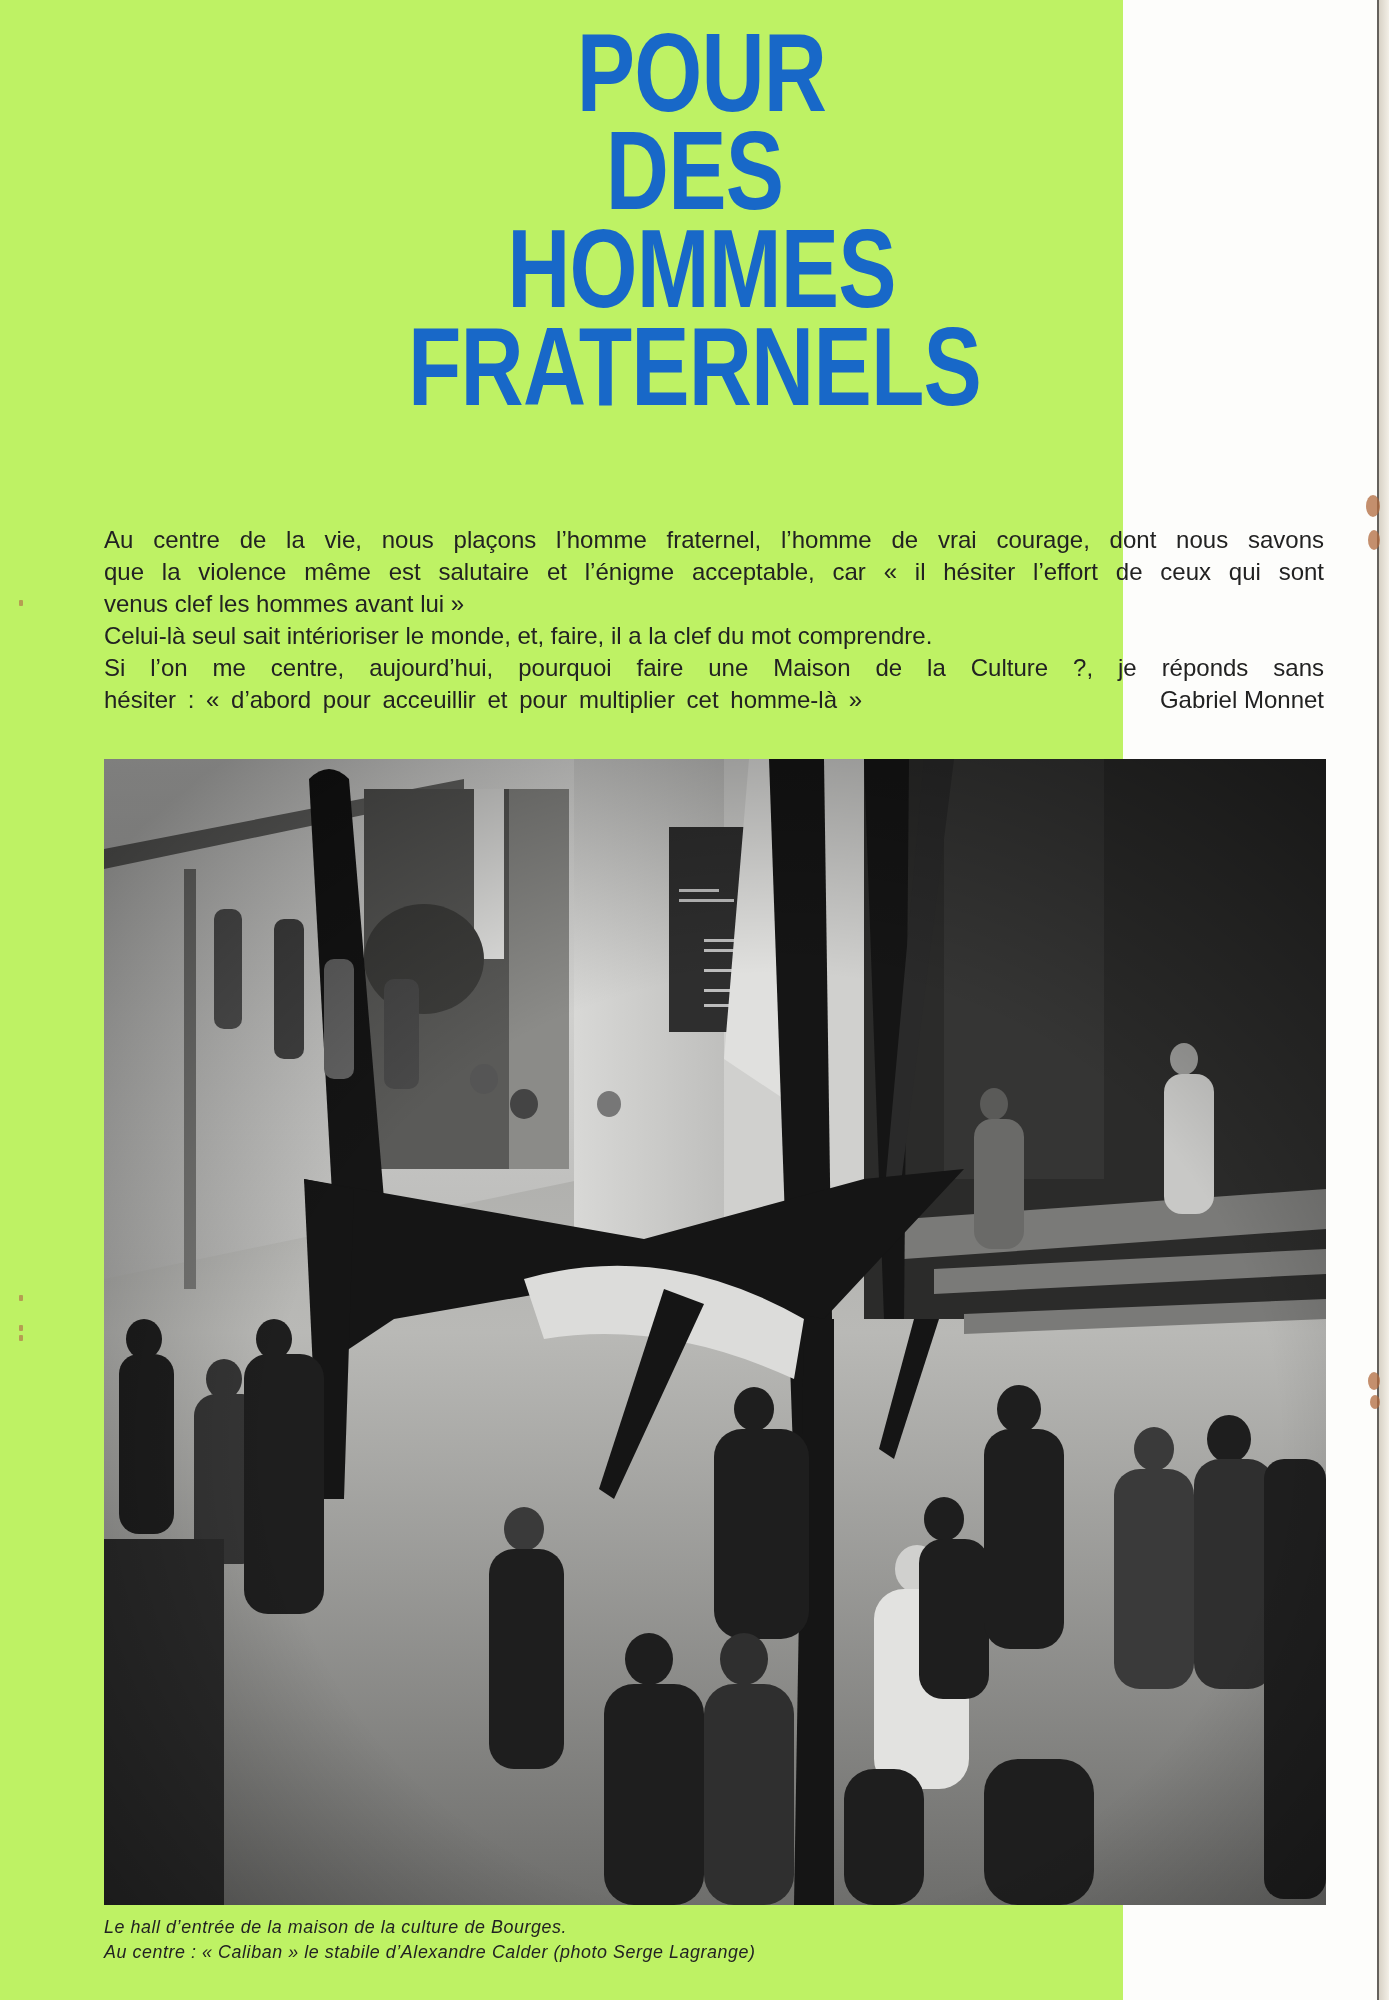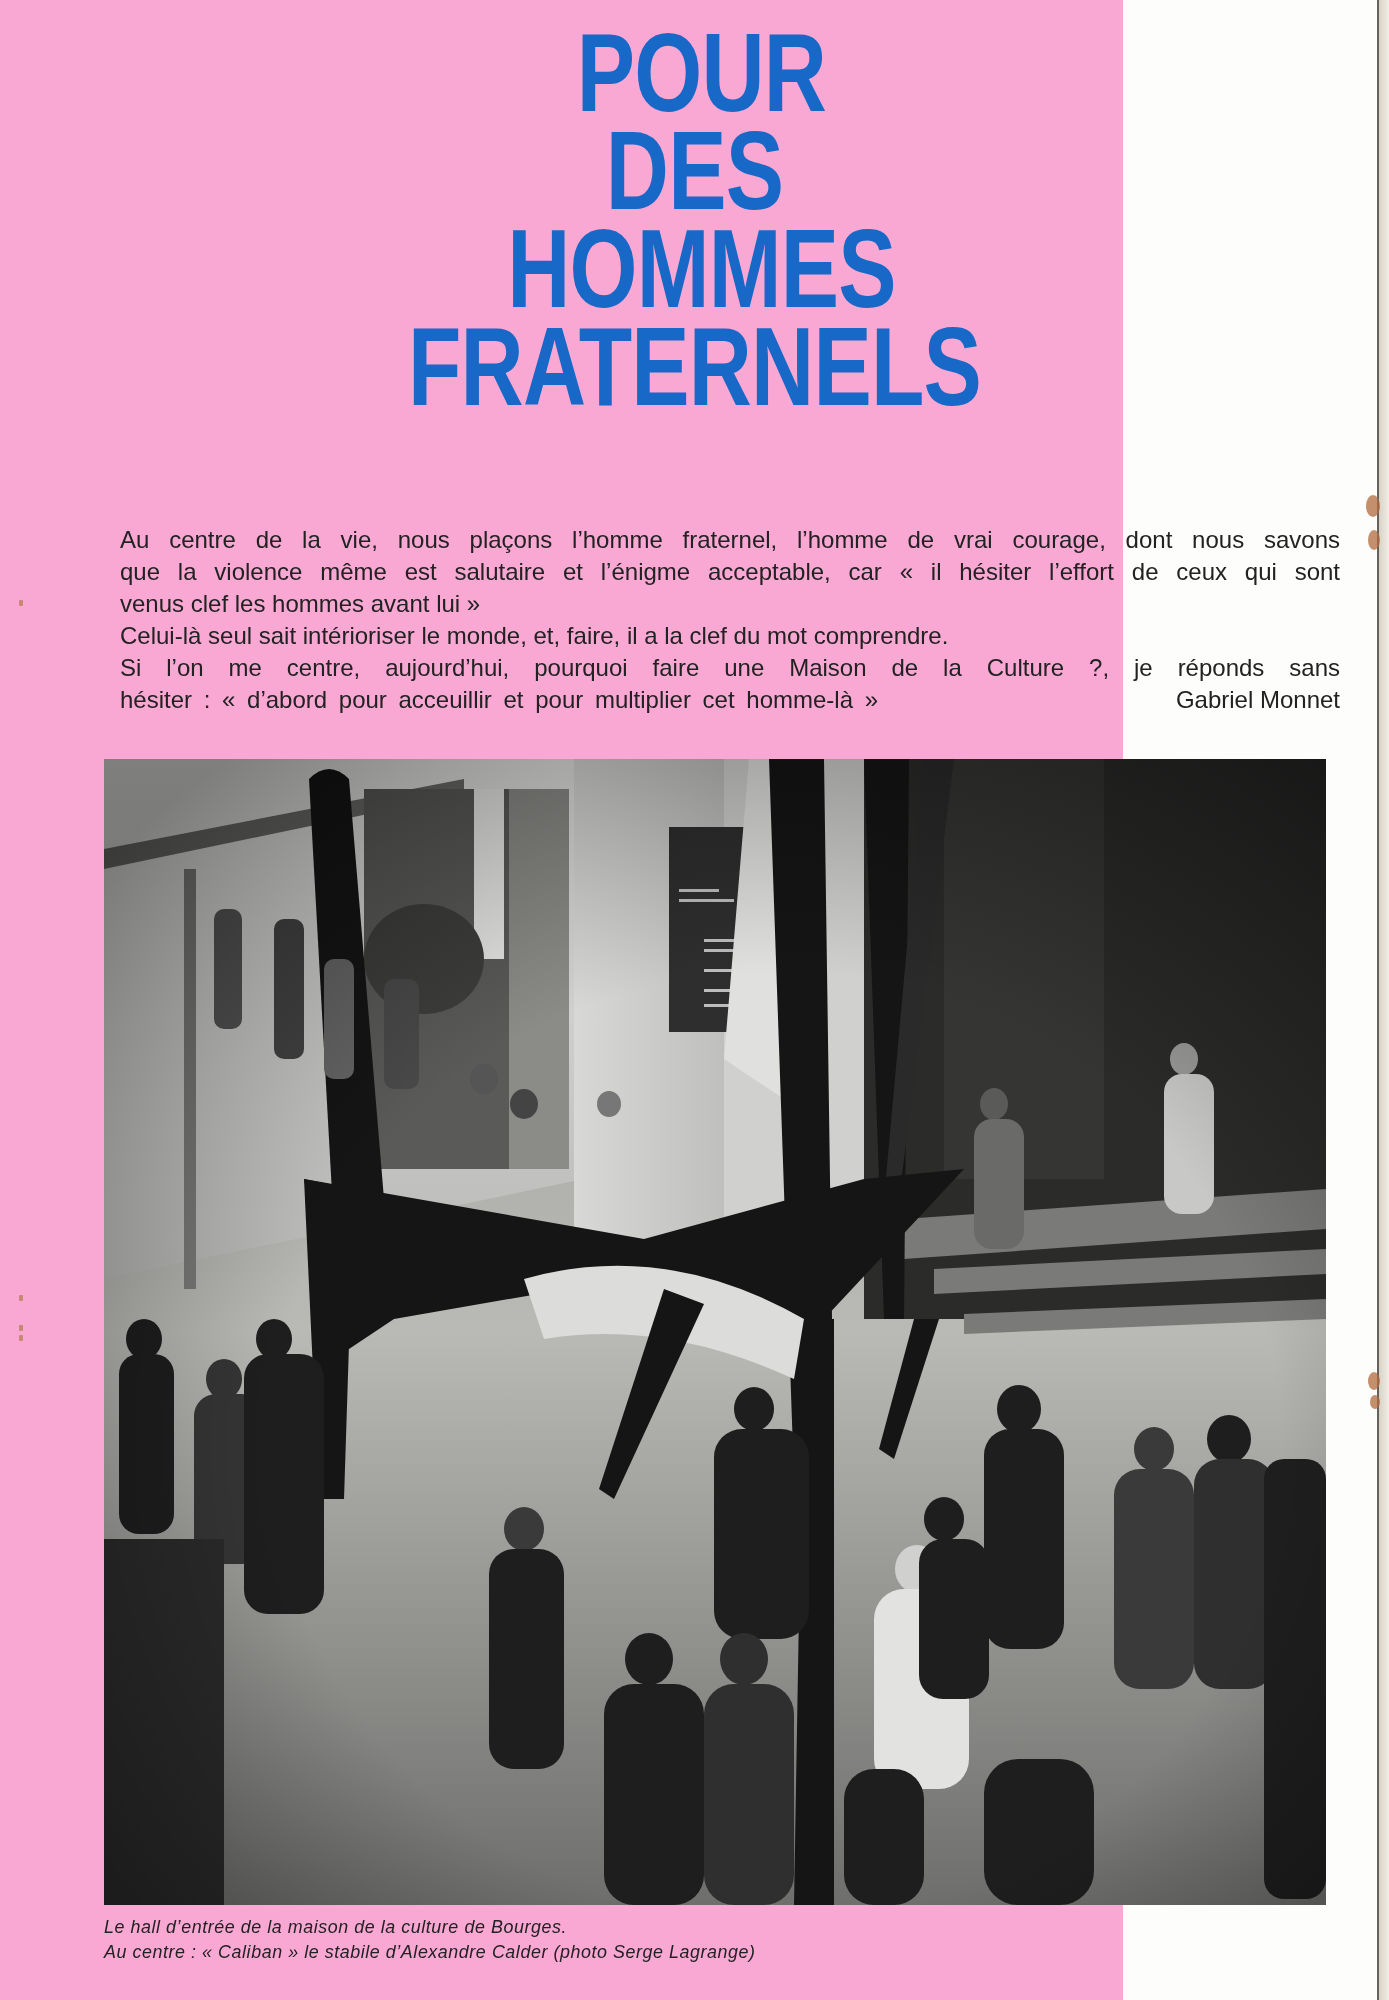--- a/index.html
+++ b/index.html
@@ -1,40 +1,40 @@
 <!DOCTYPE html>
 <html><head>
   <meta charset="utf-8">
   <style>
     * { margin: 0; padding: 0; box-sizing: border-box; }
     html, body { width: 1389px; height: 2000px; background: #fdfdfb; overflow: hidden; }
     body { position: relative; font-family: "Liberation Sans", sans-serif; color: #1c1c1c; }
 
-    .page { position: absolute; left: 0; top: 0; width: 1123px; height: 2000px; background: #f9a8d4; }
+    .page { position: absolute; left: 0; top: 0; width: 1123px; height: 2000px; background: #bef264; }
 
     
     .spine { position: absolute; left: 1377px; top: 0; width: 2px; height: 2000px; background: #4a4540; opacity: 0.85; }
     .spine-shade { position: absolute; left: 1379px; top: 0; width: 10px; height: 2000px;
       background: linear-gradient(to right, #d8d2c6, #f3efe6); }
     .rust { position: absolute; border-radius: 50%; background: #b06a3e; opacity: 0.75; }
     .speck { position: absolute; width: 4px; height: 6px; background: #b07a4a; opacity: 0.7; border-radius: 1px; }
 
     
     .title { position: absolute; left: 0; top: 24px; width: 1389px; text-align: center; }
     .title-line {
       display: block; color: #1868c8; font-family: "Liberation Sans", sans-serif; font-weight: bold;
       font-size: 112px; line-height: 98px; letter-spacing: -1px;
       transform: scaleX(0.78); transform-origin: center;
       height: 98px;
     }
     .title-line.l1 { margin-left: 14px; }
     .title-line.l3 { margin-left: 14px; }
 
     
-    .intro { position: absolute; left: 120px; top: 524px; width: 1220px;
+    .intro { position: absolute; left: 104px; top: 524px; width: 1220px;
       font-family: "Liberation Sans", sans-serif; font-size: 24px; line-height: 32px; color: #222; }
     .intro-line { display: block; text-align: justify; text-align-last: justify; height: 32px; white-space: nowrap; }
     .intro-line.last-plain { text-align-last: left; }
     .signature-row { display: flex; justify-content: space-between; height: 32px; }
 
     
     .photo { position: absolute; left: 104px; top: 759px; width: 1222px; height: 1146px; overflow: hidden; background: #8a8a88; }
     .photo svg { display: block; }
 
     

